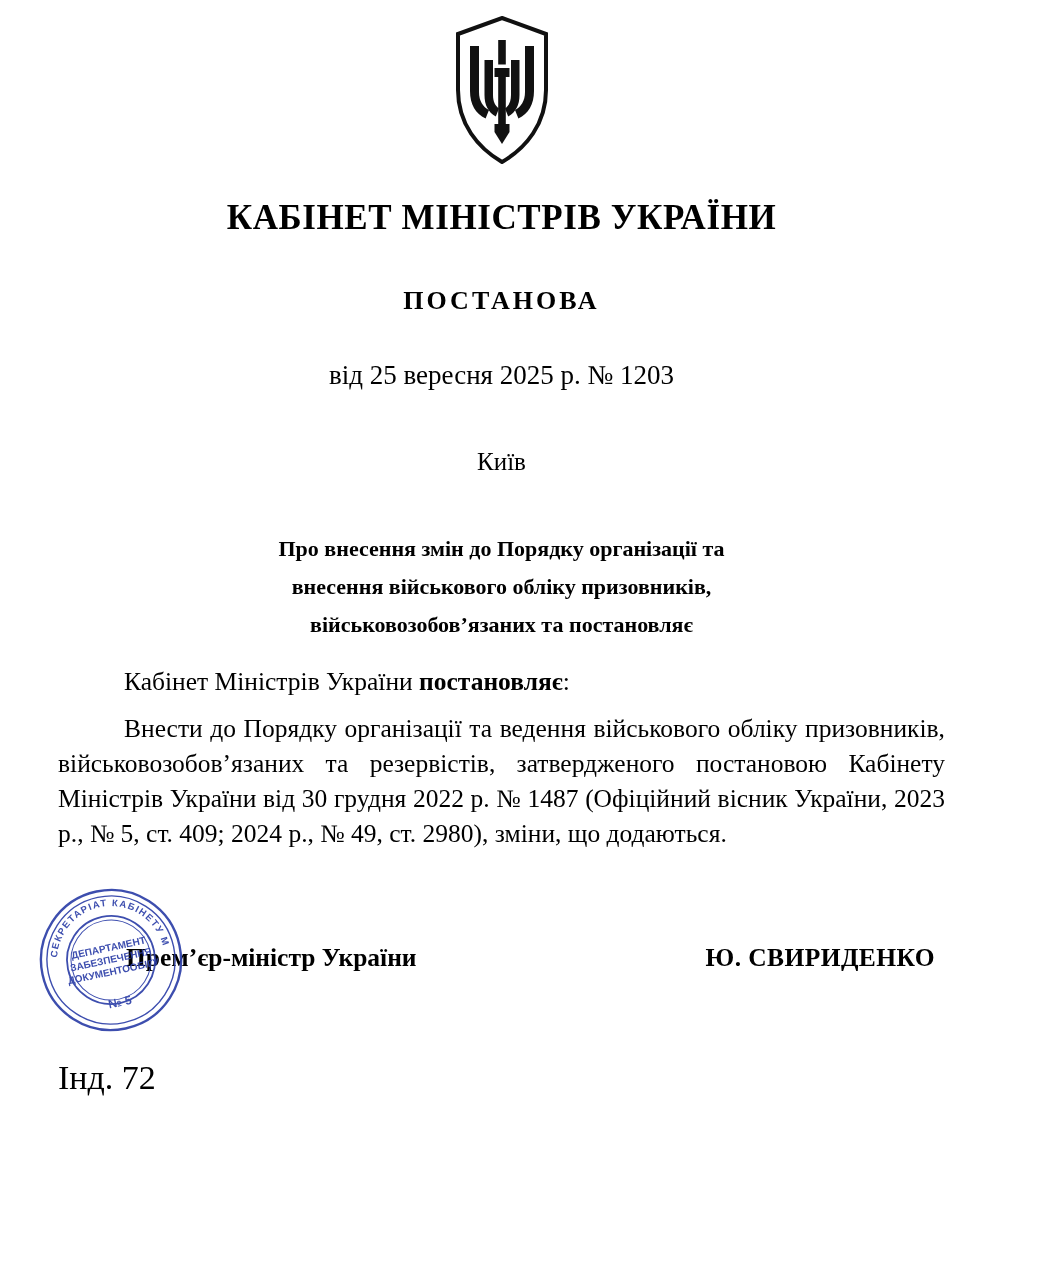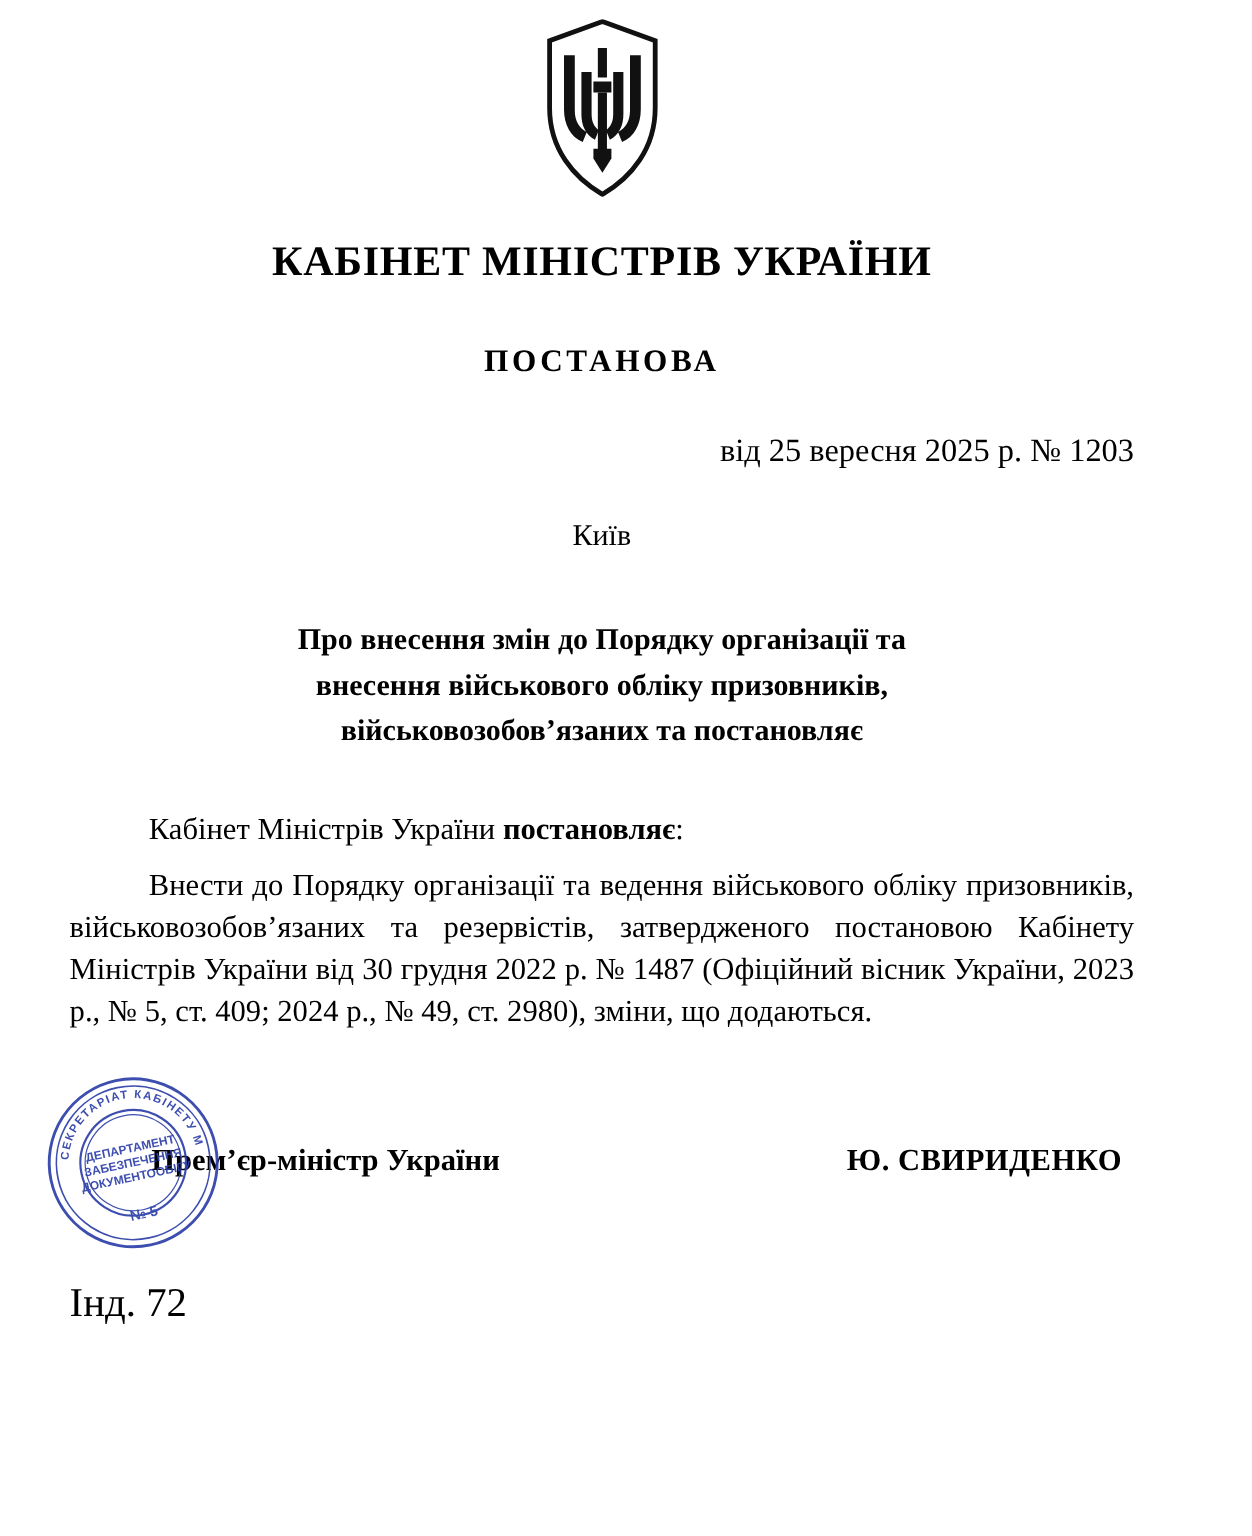--- a/index.html
+++ b/index.html
@@ -44,43 +44,43 @@
     margin-top: 34px;
   }
   .doc-kind {
     text-align: center;
     font-weight: bold;
     font-size: 26px;
     letter-spacing: 3px;
     margin-top: 48px;
   }
   .doc-date {
-    text-align: right;
+    text-align: center;
     font-size: 27px;
     margin-top: 44px;
   }
   .doc-city {
     text-align: center;
     font-size: 25px;
-    margin-top: 42px;
+    margin-top: 57px;
   }
 
   
   .subject {
     text-align: center;
     font-weight: bold;
-    font-size: 25px;
+    font-size: 22px;
     line-height: 38px;
     margin-top: 54px;
     padding: 0 170px;
   }
 
   
   .body-block {
-    margin-top: 44px;
+    margin-top: 20px;
     font-size: 25.5px;
     line-height: 35px;
   }
   .para {
     text-indent: 66px;
     text-align: justify;
     margin: 0;
   }
   .para + .para {
     margin-top: 12px;

